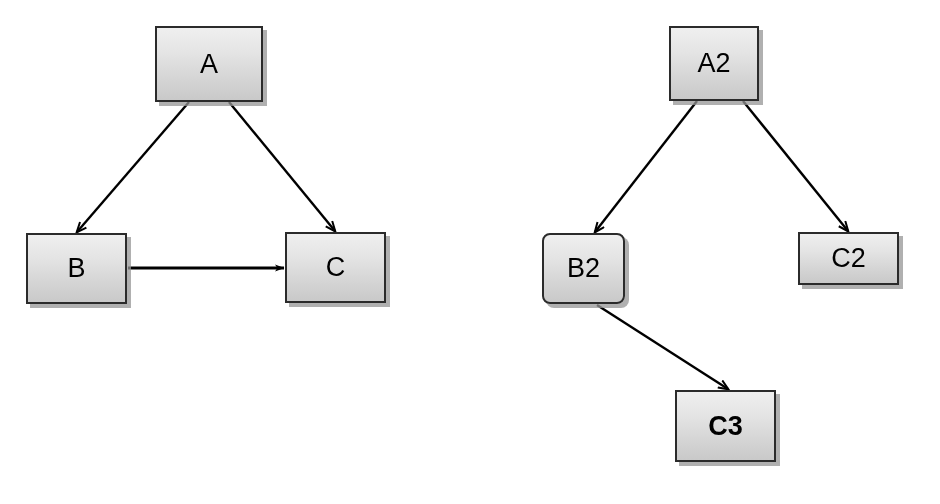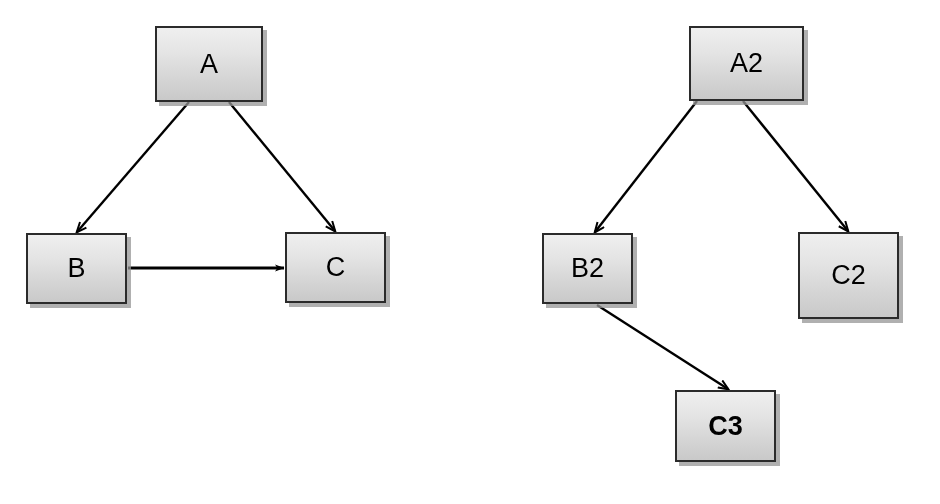--- a/index.html
+++ b/index.html
@@ -76,27 +76,27 @@
   <div id="nodes">
       <div class="node" style="left: 155px; top: 26px; width: 108px; height: 76px;">
         <span class="node-label">A</span>
       </div>
       <div class="node" style="left: 26px; top: 233px; width: 101px; height: 71px;">
         <span class="node-label">B</span>
       </div>
       <div class="node" style="left: 285px; top: 232px; width: 101px; height: 71px;">
         <span class="node-label">C</span>
       </div>
-      <div class="node" style="left: 669px; top: 26px; width: 115px; height: 75px; margin-left: 20px;">
+      <div class="node" style="left: 669px; top: 26px; width: 90px; height: 75px;">
         <span class="node-label">A2</span>
       </div>
-      <div class="node" style="left: 542px; top: 233px; width: 91px; height: 71px;">
+      <div class="node" style="left: 542px; top: 233px; width: 83px; height: 71px; border-radius: 8px;">
         <span class="node-label">B2</span>
       </div>
-      <div class="node" style="left: 798px; top: 232px; width: 101px; height: 87px;">
+      <div class="node" style="left: 798px; top: 232px; width: 101px; height: 53px;">
         <span class="node-label">C2</span>
       </div>
       <div class="node" style="left: 675px; top: 390px; width: 101px; height: 72px; font-weight: bold;">
         <span class="node-label">C3</span>
       </div>
     </div>
 
 </div>
 
 </body></html>

